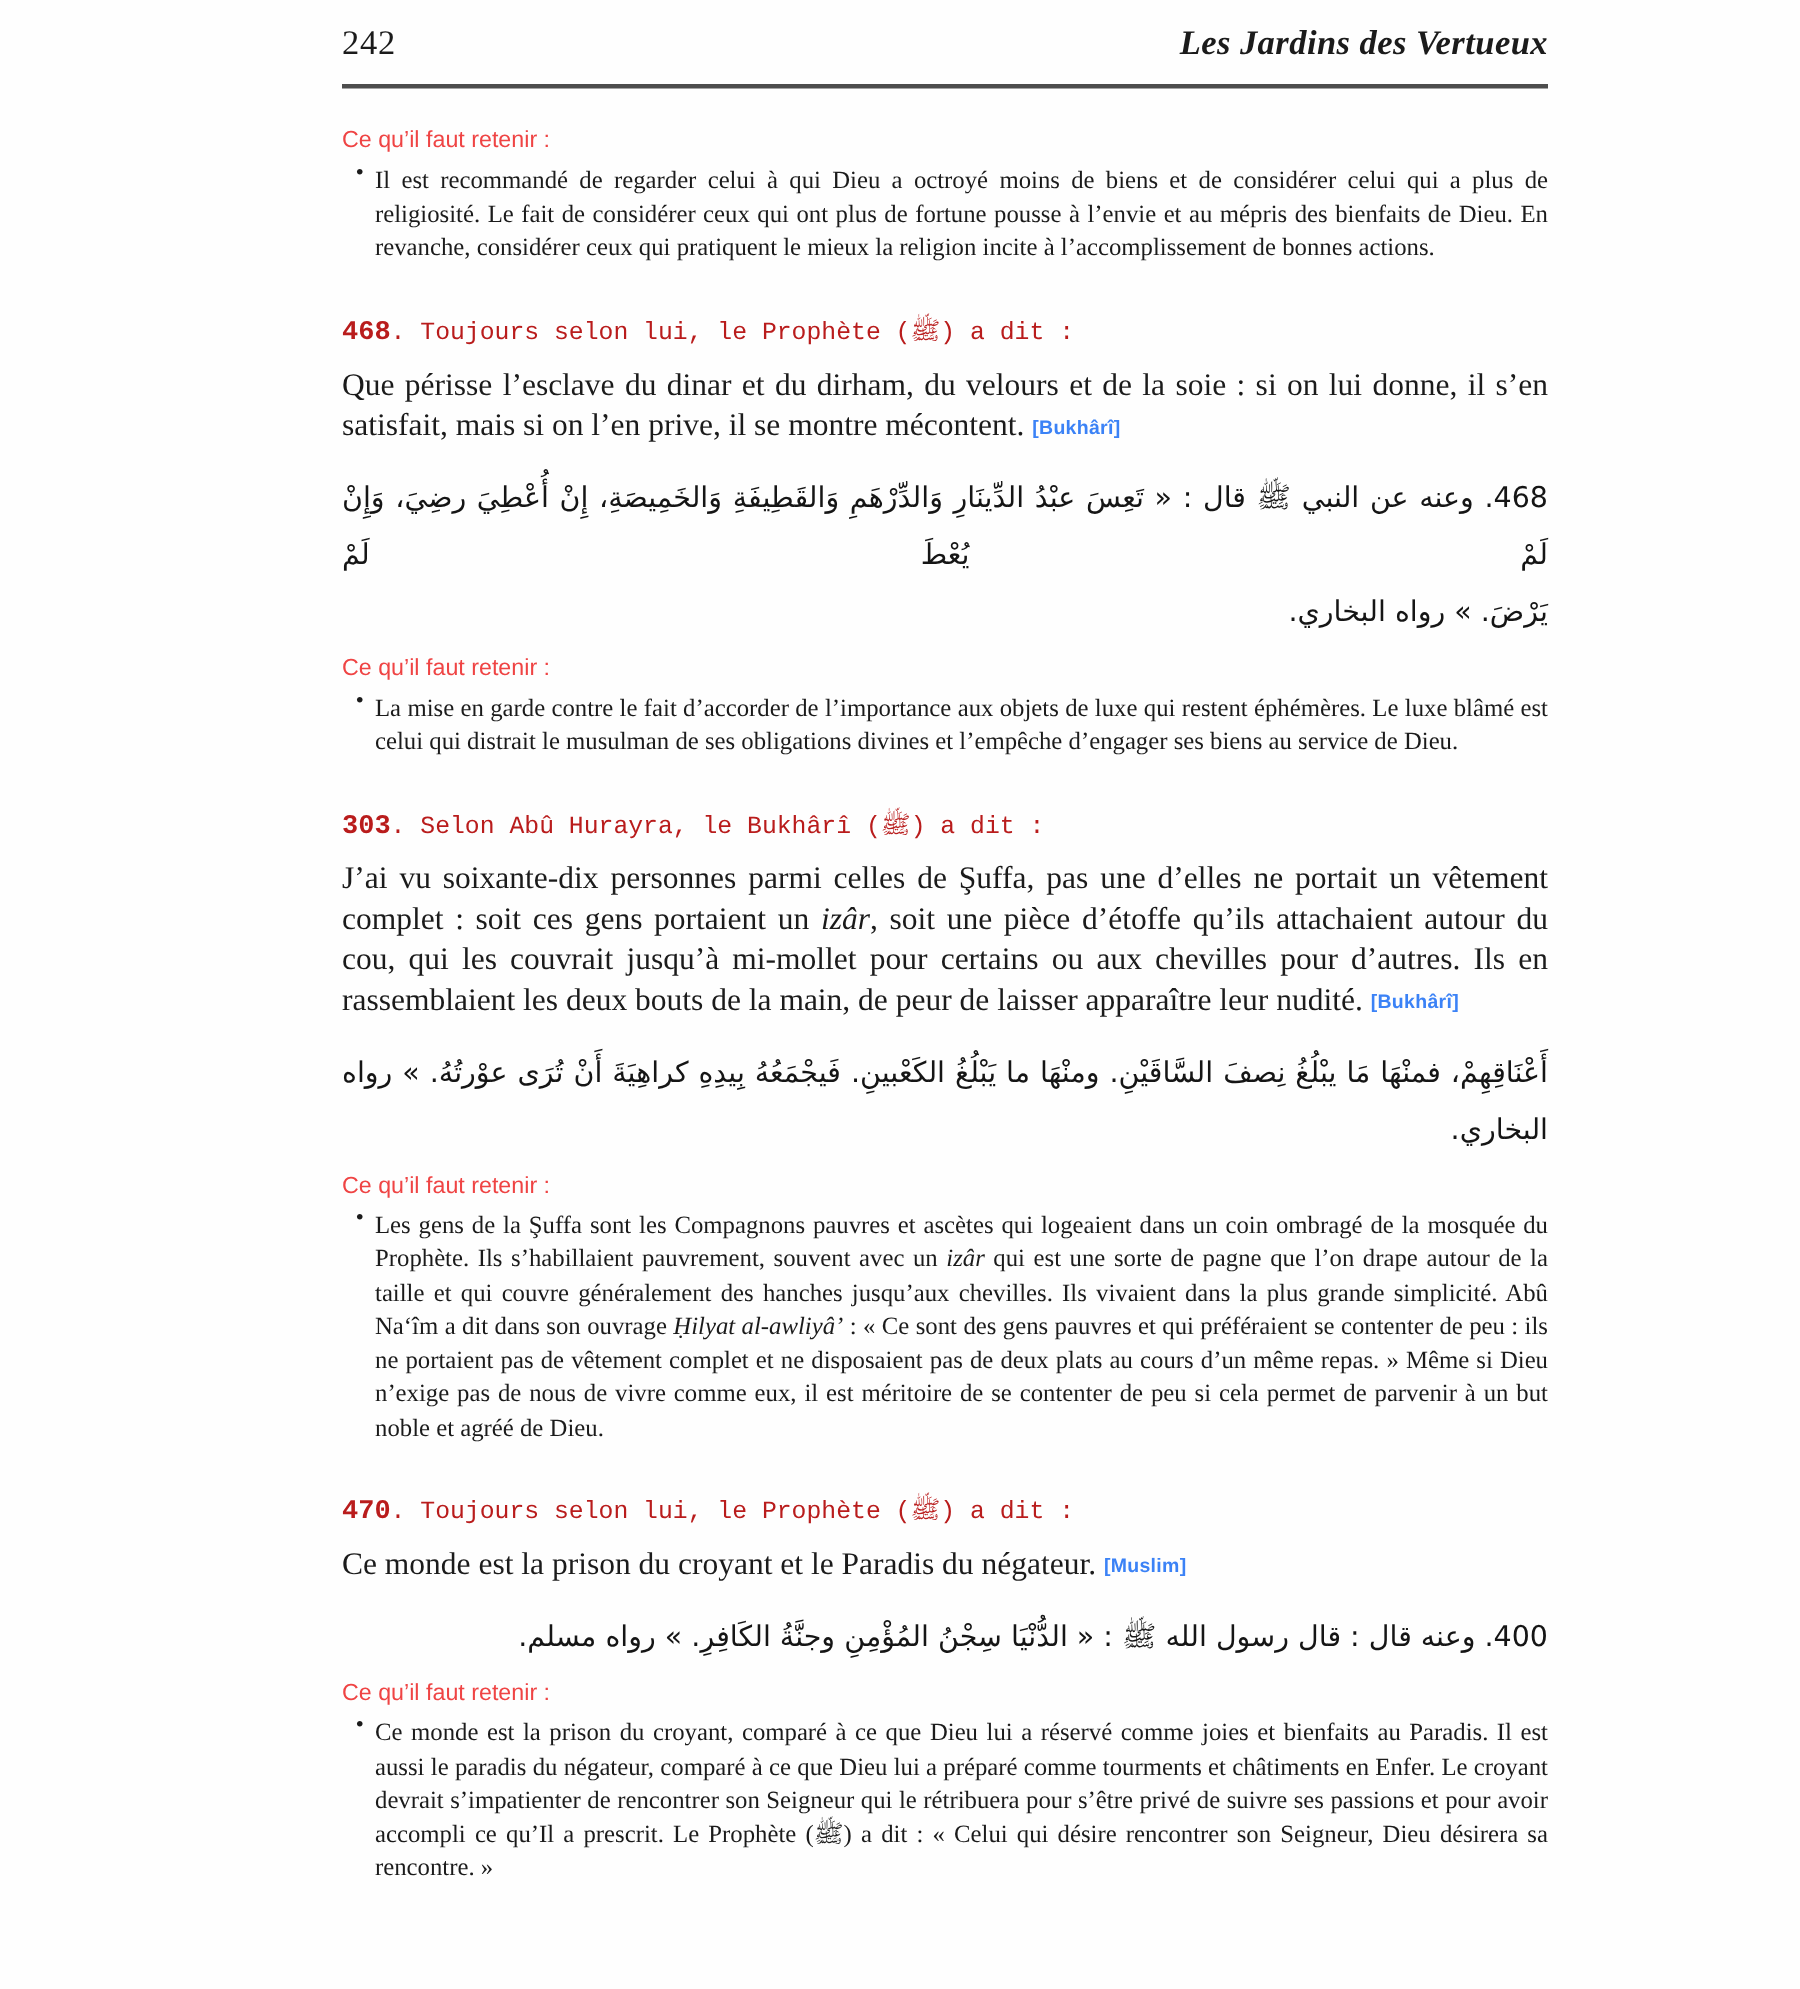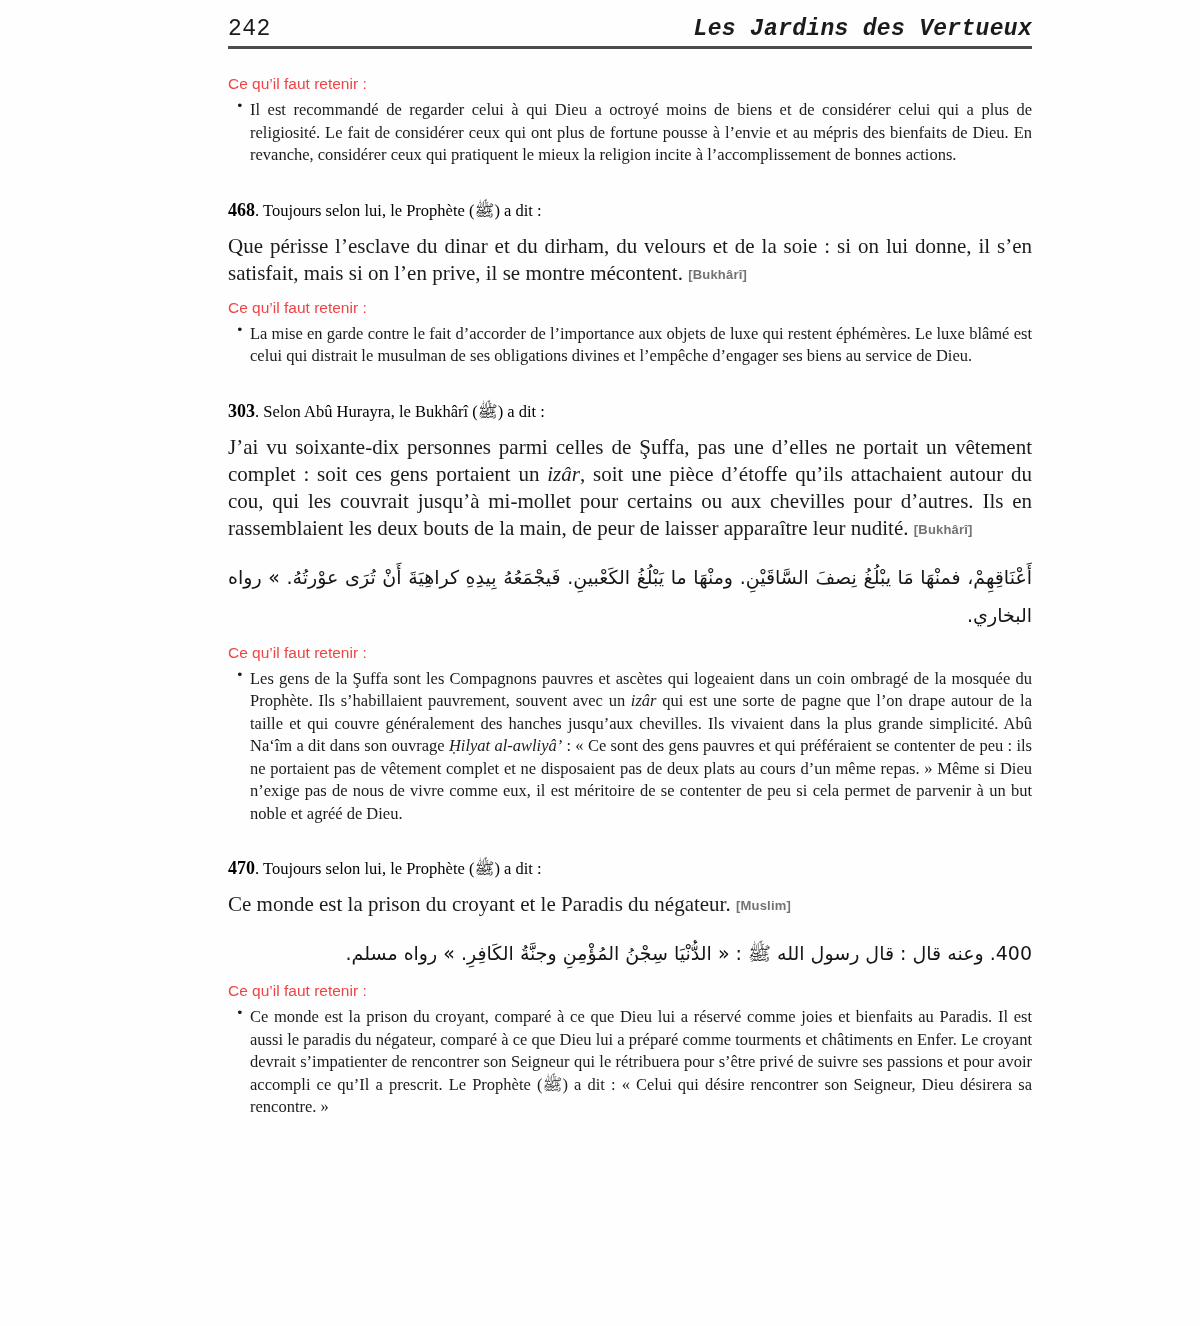--- a/index.html
+++ b/index.html
@@ -10,22 +10,22 @@
     color:#1b1b1b;
     overflow:hidden;
     box-sizing:border-box;
     padding:16px 168px 0 228px;
   }
   .content{width:804px;}
 
   
   .running-head{
     display:flex;justify-content:space-between;align-items:baseline;
-    font-family:Liberation Mono, monospace;
-    padding-bottom:4px;
+    font-family:Liberation Serif, serif;
+    padding-bottom:14px;
   }
   .page-num{font-size:23px;letter-spacing:.5px;}
   .page-title{font-size:23px;font-style:italic;font-weight:600;letter-spacing:.3px;}
   .head-rule{border:0;border-top:3px solid #2e2e2e;margin:0 0 26px 0;opacity:.85;}
 
   
   .retenir-label{
     font-family:"Liberation Sans","DejaVu Sans",sans-serif;
     font-size:15.5px;color:#ef4444;margin:0 0 6px 0;
   }
@@ -39,34 +39,34 @@
     font-family:"Liberation Serif","DejaVu Serif",serif;
     font-size:16.5px;line-height:22.5px;
     text-align:justify;
   }
   .bullet p i{font-style:italic;}
 
   
   section.hadith{margin-top:33px;}
   .h-head{
     margin:0 0 9px 0;
-    font-family:Liberation Serif, serif;
-    font-weight:400;font-size:16.5px;color:#000000;
+    font-family:Liberation Mono, monospace;
+    font-weight:400;font-size:16.5px;color:#b91c1c;
   }
   .h-head .h-num{font-weight:700;font-size:18px;}
   .quote{
     margin:0;
     font-family:"Liberation Serif","DejaVu Serif",serif;
     font-size:21px;line-height:27px;
     text-align:justify;
   }
   .quote i{font-style:italic;}
   .source{
     font-family:"Liberation Sans","DejaVu Sans",sans-serif;
-    font-size:13px;font-weight:700;color:#737373;
+    font-size:13px;font-weight:700;color:#3b82f6;
     letter-spacing:.2px;
     position:relative;top:-1px;
     white-space:nowrap;
   }
   .arabic{
     direction:rtl;
     margin:14px 0 6px 0;
     font-family:"DejaVu Sans",sans-serif;
     font-size:19px;line-height:38px;
     color:#151515;
@@ -92,20 +92,24 @@
       <div class="retenir-label">Ce qu’il faut retenir :</div>
       <div class="bullet">
         <span class="marker">•</span>
         <p>Il est recommandé de regarder celui à qui Dieu a octroyé moins de biens et de considérer celui qui a plus de religiosité. Le fait de considérer ceux qui ont plus de fortune pousse à l’envie et au mépris des bienfaits de Dieu. En revanche, considérer ceux qui pratiquent le mieux la religion incite à l’accomplissement de bonnes actions.</p>
       </div>
     </div>
 
     <section class="hadith">
       <h2 class="h-head"><span class="h-num">468</span><span>. Toujours selon lui, le Prophète (ﷺ) a dit :</span></h2>
       <p class="quote"><span>Que périsse l’esclave du dinar et du dirham, du velours et de la soie : si on lui donne, il s’en satisfait, mais si on l’en prive, il se montre mécontent.</span> <span class="source">[Bukhârî]</span></p>
+      <div class="arabic" dir="rtl">
+        <div class="arabic-line j">468. وعنه عن النبي ﷺ قال : « تَعِسَ عبْدُ الدِّينَارِ وَالدِّرْهَمِ وَالقَطِيفَةِ وَالخَمِيصَةِ، إِنْ أُعْطِيَ رضِيَ، وَإِنْ لَمْ يُعْطَ لَمْ</div>
+        <div class="arabic-line">يَرْضَ. » رواه البخاري.</div>
+      </div>
       <div class="retenir">
         <div class="retenir-label">Ce qu’il faut retenir :</div>
         <div class="bullet">
           <span class="marker">•</span>
           <p>La mise en garde contre le fait d’accorder de l’importance aux objets de luxe qui restent éphémères. Le luxe blâmé est celui qui distrait le musulman de ses obligations divines et l’empêche d’engager ses biens au service de Dieu.</p>
         </div>
       </div>
     </section>
 
     <section class="hadith">

